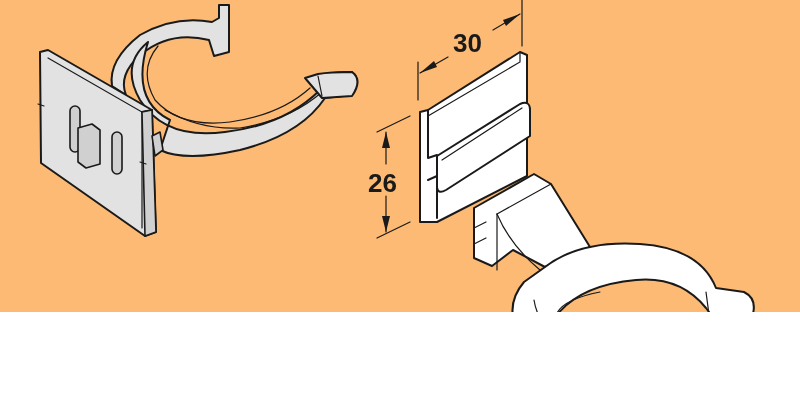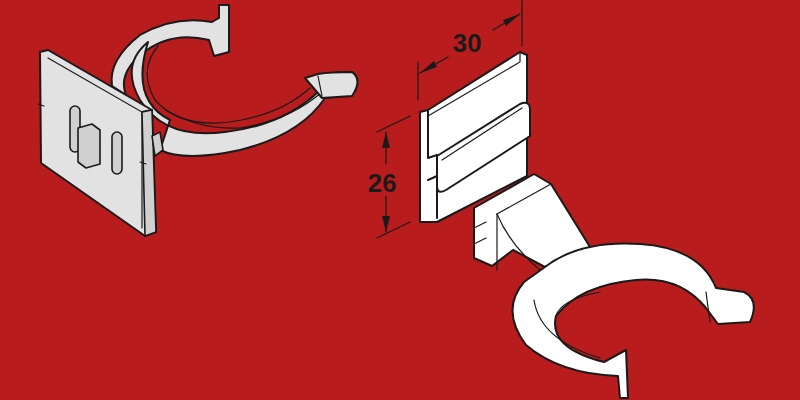--- a/index.html
+++ b/index.html
@@ -1,16 +1,16 @@
 <!DOCTYPE html>
 <html><head>
 <meta charset="utf-8">
 <style>
   html, body { margin: 0; padding: 0; background: #ffffff; }
-  #stage { position: relative; width: 800px; height: 400px; overflow: hidden; background: #b91c1c; }
+  #stage { position: relative; width: 800px; height: 312px; overflow: hidden; background: #fdba74; }
   svg { position: absolute; left: 0; top: 0; }
   .dim-label { font-family: "Liberation Sans", sans-serif; font-weight: bold; font-size: 26px; fill: #1a1a1a; }
   .ln { fill: none; stroke: #1a1a1a; stroke-width: 2; stroke-linejoin: round; stroke-linecap: round; }
   .thin { fill: none; stroke: #1a1a1a; stroke-width: 1.2; stroke-linecap: round; }
   .grey { fill: #e2e2e2; stroke: #1a1a1a; stroke-width: 2; stroke-linejoin: round; }
   .greyd { fill: #d0d0d0; stroke: #1a1a1a; stroke-width: 1.6; stroke-linejoin: round; }
   .white { fill: #ffffff; stroke: #1a1a1a; stroke-width: 2; stroke-linejoin: round; }
   .arrow { fill: #1a1a1a; stroke: none; }
 </style>
 </head>

